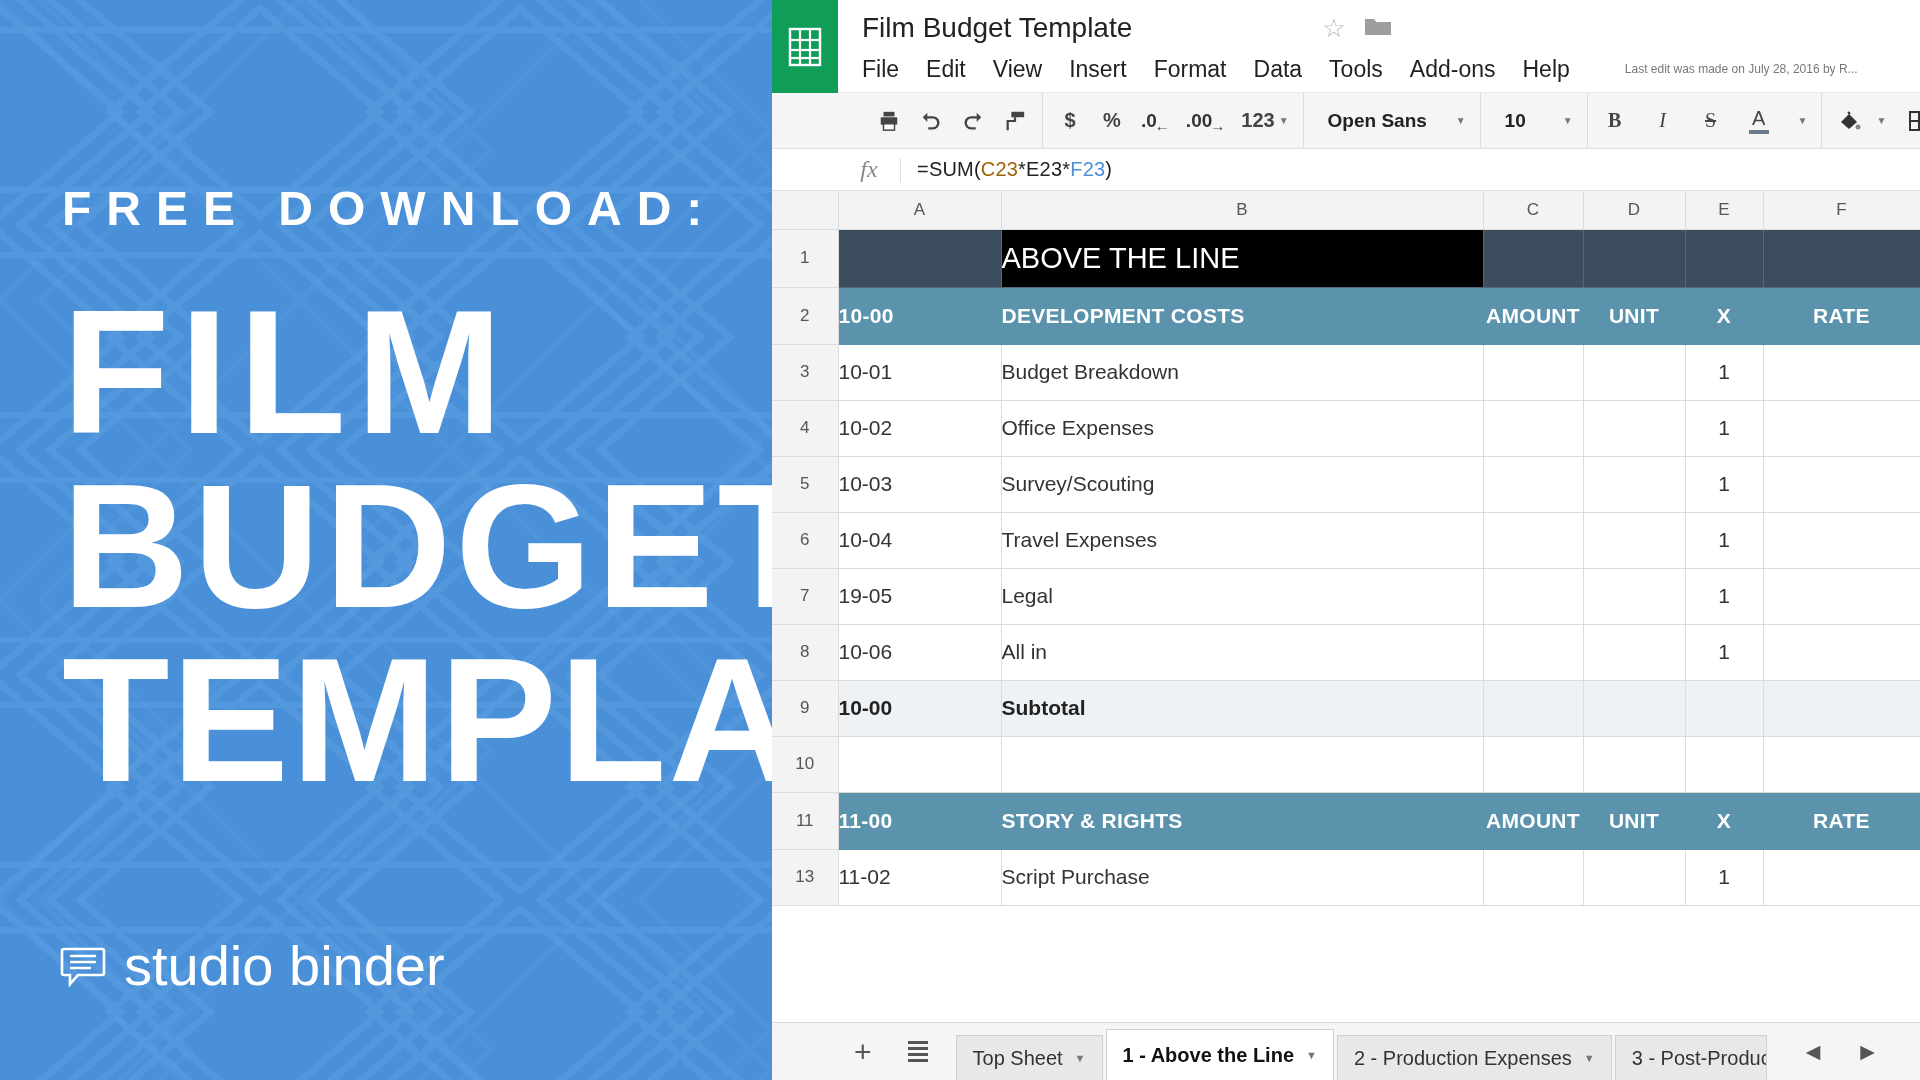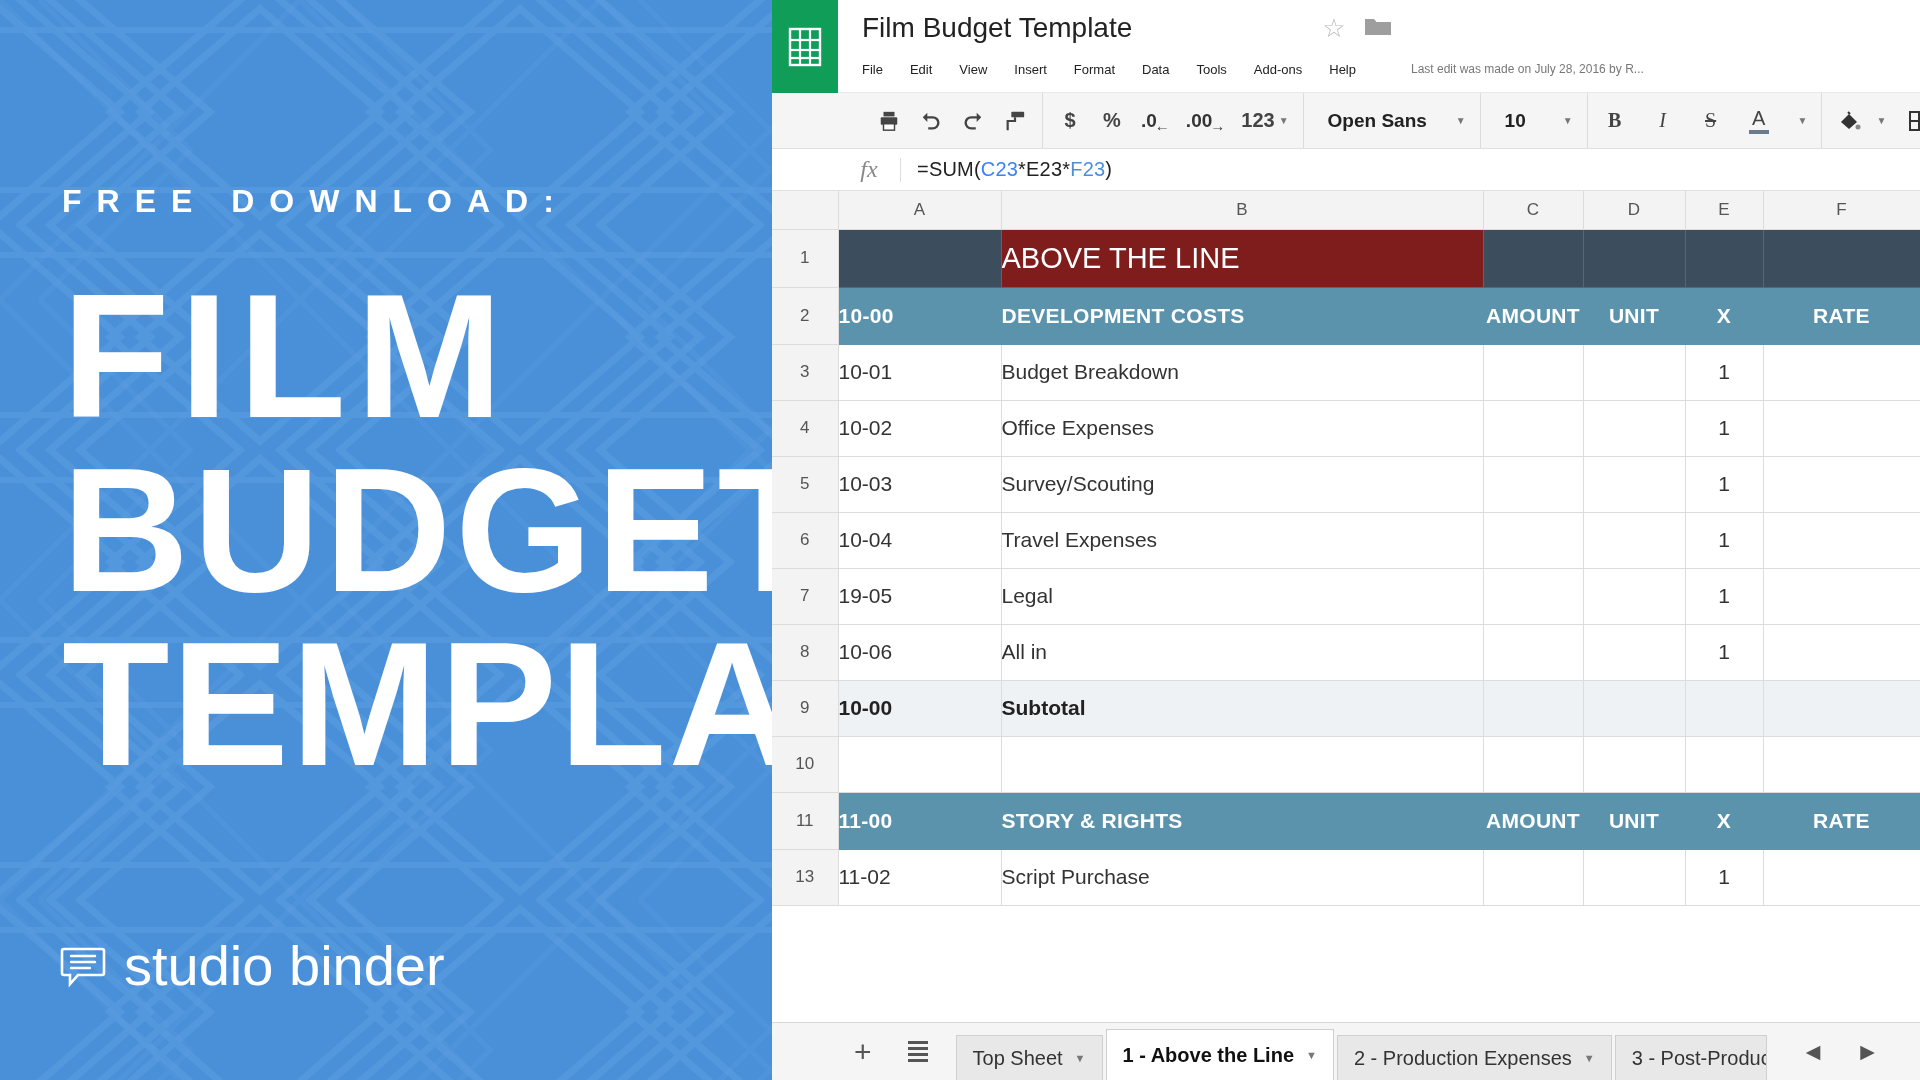--- a/index.html
+++ b/index.html
@@ -23,21 +23,21 @@
     position: absolute; inset: 0;
     opacity: 1;
   }
   .promo-inner {
     position: relative;
     padding: 185px 0 0 62px;
     z-index: 2;
   }
   .promo-kicker {
     color: #ffffff;
-    font-size: 32px;
+    font-size: 48px;
     font-weight: bold;
     letter-spacing: 15px;
     line-height: 1;
     margin-bottom: 52px;
     white-space: nowrap;
   }
   .promo-line {
     color: #ffffff;
     font-weight: bold;
     font-size: 150px;
@@ -100,21 +100,21 @@
     white-space: nowrap;
   }
   .gs-star { margin-left: 190px; color: #b9b9b9; font-size: 26px; line-height: 1; }
   .gs-folder { margin-left: 18px; }
   .gs-menurow {
     display: flex; align-items: center; gap: 27px;
     margin-top: 6px;
     height: 30px;
   }
   .gs-menu {
-    font-size: 13px; color: #222; white-space: nowrap;
+    font-size: 23px; color: #222; white-space: nowrap;
     cursor: default;
   }
   .gs-lastedit {
     font-size: 12px; color: #777; white-space: nowrap;
     margin-left: 28px;
     overflow: hidden;
   }
 
   
   .gs-toolbar {
@@ -162,21 +162,21 @@
     font-family: "Liberation Serif", serif;
     font-style: italic; font-size: 24px; color: #888;
   }
   .fx-sep { width: 1px; height: 24px; background: #ddd; }
   .formula {
     padding-left: 16px;
     font-size: 20px; color: #222;
     font-family: "Liberation Sans", sans-serif;
     letter-spacing: .2px;
   }
-  .ref-orange { color: #3b82f6; margin-top: 10px; }
+  .ref-orange { color: #a16207; margin-top: 10px; }
   .ref-blue { color: #4a90d9; }
 
   
   .gs-gridwrap {
     flex: 1 1 auto;
     position: relative;
     overflow: hidden;
     background: #fff;
     padding-left: 0px;
   }
@@ -214,21 +214,21 @@
     font-size: 21px;
     color: #333;
     padding: 0 0 0 14px;
     height: 56px;
     white-space: nowrap;
     overflow: hidden;
   }
   td.cell.c-center { text-align: center; padding-left: 0; }
 
   tr.r-title td.cell {
-    background: #7f1d1d;
+    background: #000000;
     color: #fff;
     font-size: 29px;
     border-color: #56667a;
     height: 58px;
   }
   tr.r-title td.cell.pad { background:#3c4e5e; }
   tr.r-title td.rownum { background: #f3f3f3; }
 
   tr.r-section td.cell {
     background: #5b93ad;

